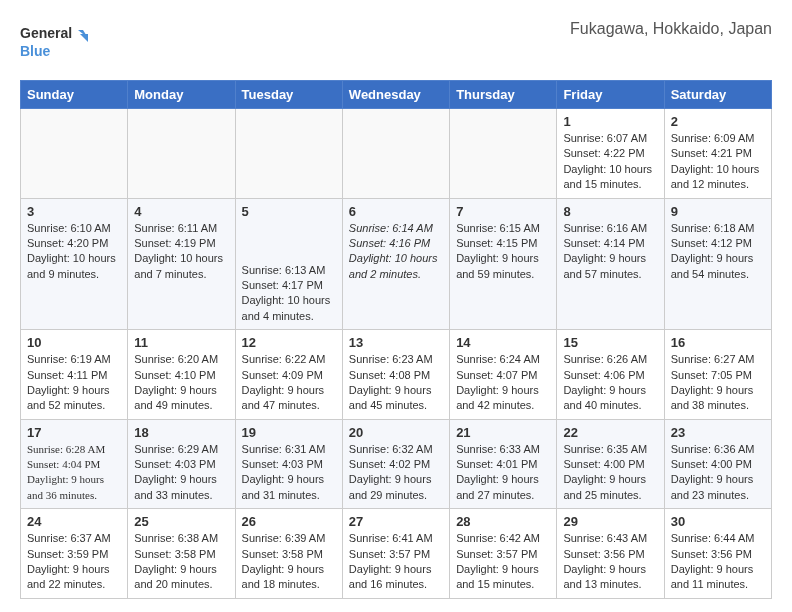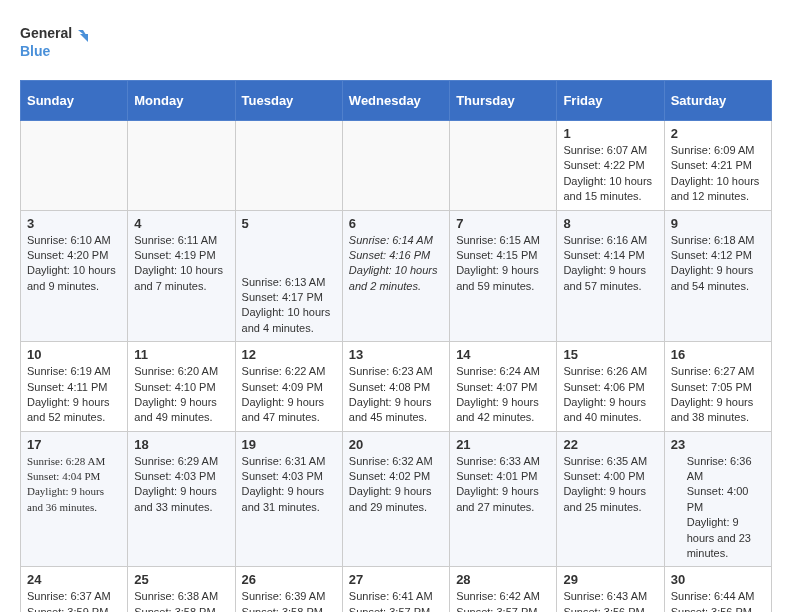--- a/index.html
+++ b/index.html
@@ -36,21 +36,21 @@
     table {
       width: 100%;
       border-collapse: collapse;
       table-layout: fixed;
     }
     th {
       background-color: #3a6fc4;
       color: #fff;
       font-size: 13px;
       font-weight: bold;
-      padding: 12px 6px;
+      padding: 6px 6px;
       text-align: left;
       border: 1px solid #5080cc;
     }
     td {
       border: 1px solid #ccc;
       vertical-align: top;
       padding: 5px 6px;
       height: 88px;
       background: #fff;
       font-size: 11px;
@@ -83,20 +83,21 @@
 <div class="header">
   <div class="logo">
   <svg width="70" height="44" viewBox="0 0 70 44">
     <text x="0" y="18" font-size="14" font-weight="bold" fill="#333" font-family="Arial">General</text>
     <text x="0" y="36" font-size="14" font-weight="bold" fill="#4a90d9" font-family="Arial">Blue</text>
     <polygon points="58,10 68,18 63,10" fill="#4a90d9"></polygon>
     <polygon points="60,14 68,22 68,14" fill="#4a90d9"></polygon>
   </svg>
 </div>
   <div class="title-block">
+    <div class="location">Fukagawa, Hokkaido, Japan</div>
   </div>
 </div>
 
 <table>
   <thead>
     <tr>
     <th>Sunday</th>
         <th>Monday</th>
         <th>Tuesday</th>
         <th>Wednesday</th>
@@ -245,21 +246,21 @@
 Daylight: 9 hours and 27 minutes.</div>
         </td>
         <td>
           <span class="day-num">22</span>
           <div class="day-info" style="white-space: pre-line;">Sunrise: 6:35 AM
 Sunset: 4:00 PM
 Daylight: 9 hours and 25 minutes.</div>
         </td>
         <td>
           <span class="day-num">23</span>
-          <div class="day-info" style="white-space: pre-line; margin-left: 16px;">Sunrise: 6:36 AM
+          <div class="day-info" style="white-space: pre-line;">Sunrise: 6:36 AM
 Sunset: 4:00 PM
 Daylight: 9 hours and 23 minutes.</div>
         </td>
       </tr>
       <tr>
         <td>
           <span class="day-num">24</span>
           <div class="day-info" style="white-space: pre-line;">Sunrise: 6:37 AM
 Sunset: 3:59 PM
 Daylight: 9 hours and 22 minutes.</div>

